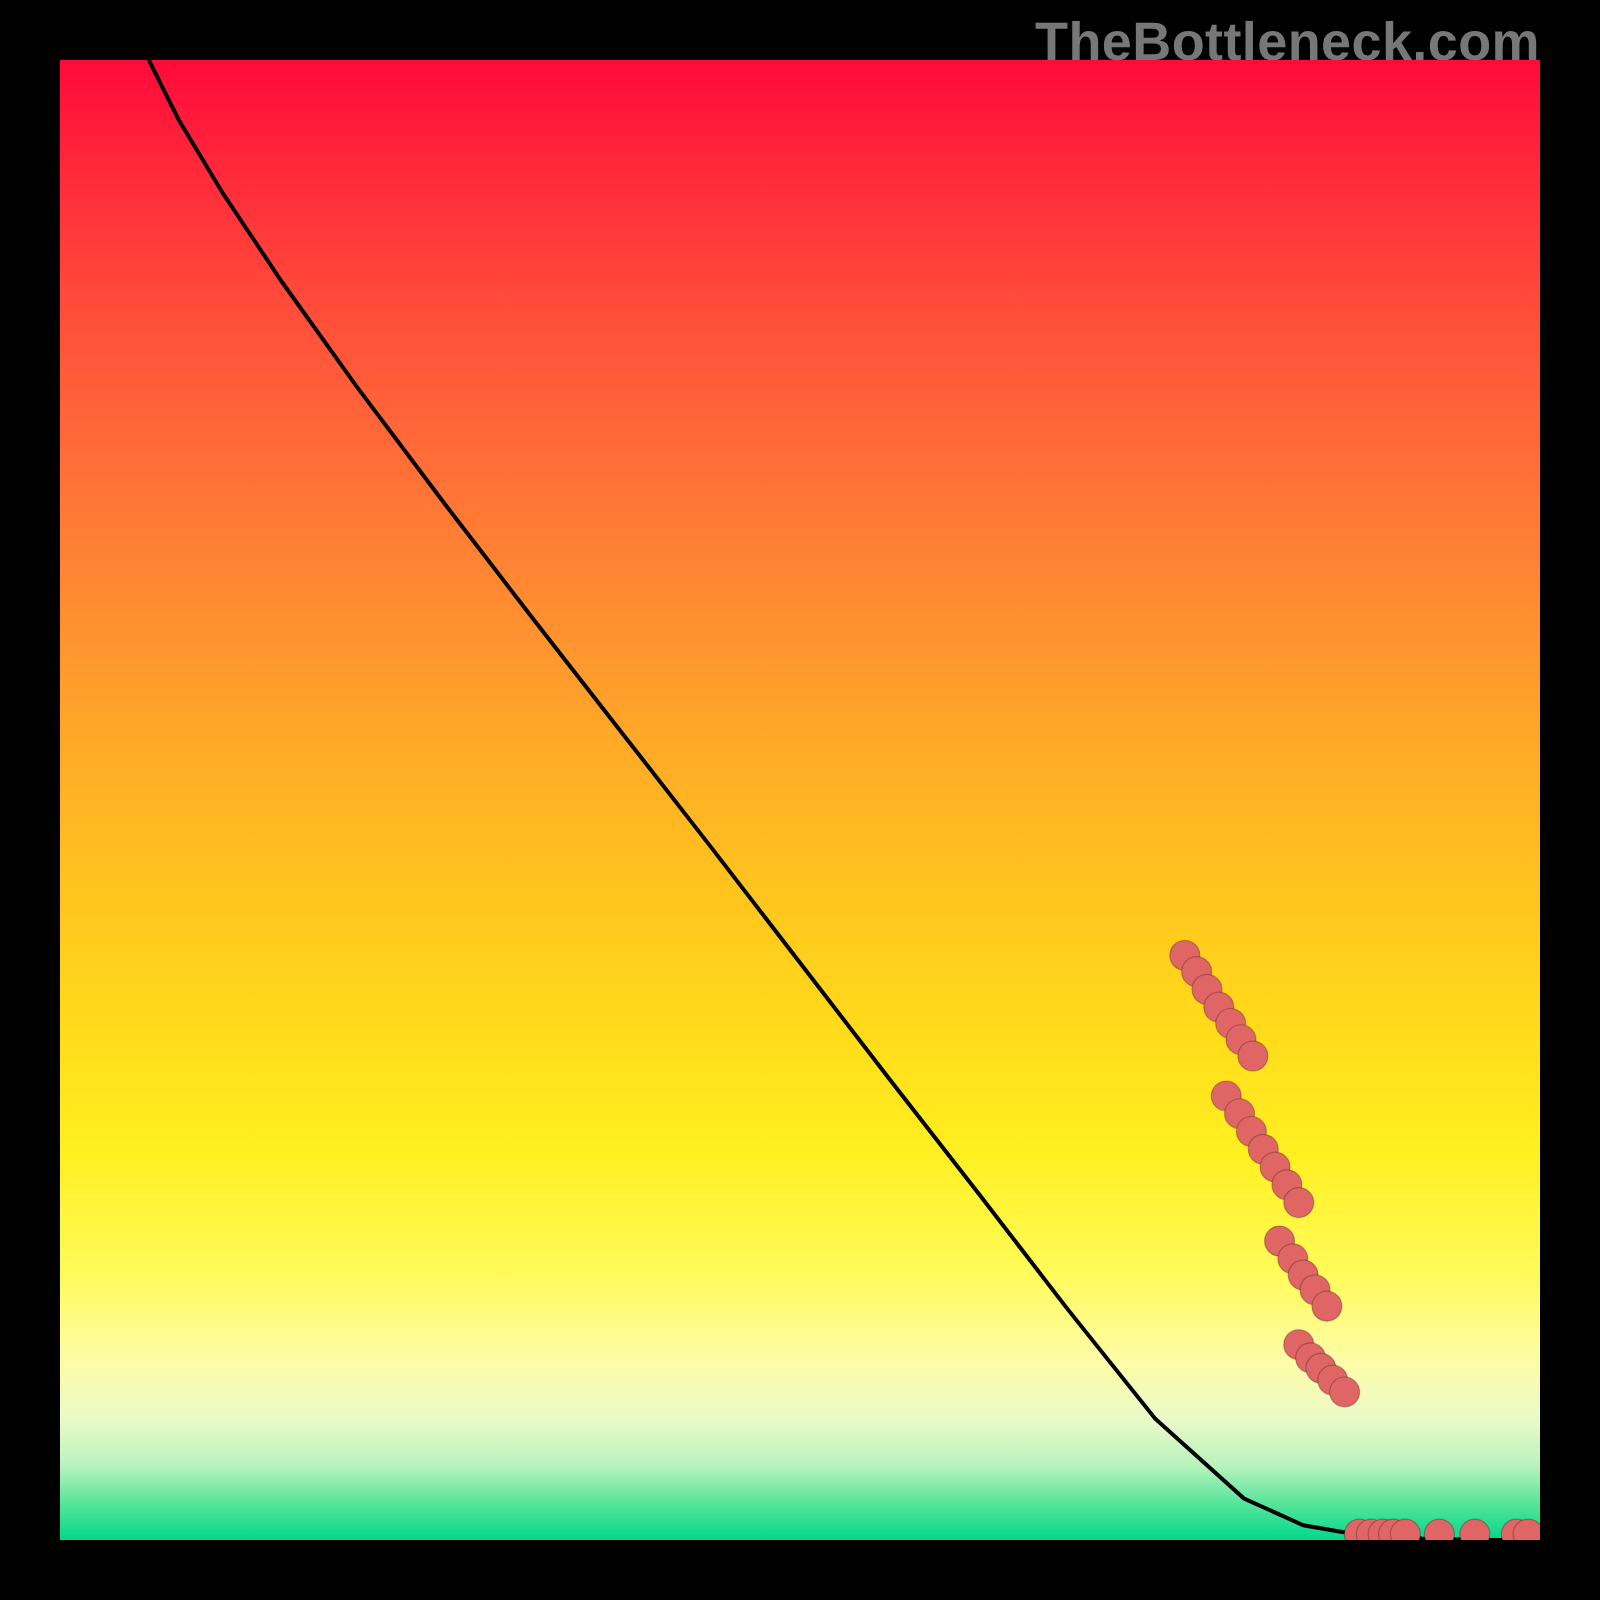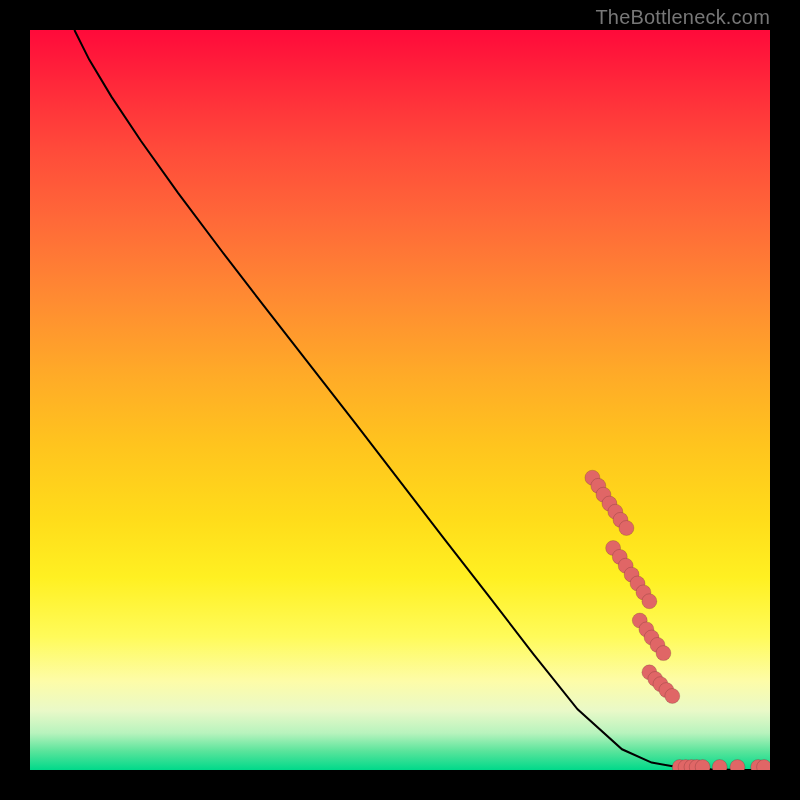--- a/index.html
+++ b/index.html
@@ -40,22 +40,22 @@
       #b8f3bd 95%,
       #58e49b 97.5%,
       #00d98a 100%
     );
   }
   .watermark {
     position: absolute;
     top: 6px;
     right: 30px;
     color: #777;
-    font-size: 20px;
-    font-weight: 400;
+    font-size: 27px;
+    font-weight: 700;
     letter-spacing: 0.2px;
   }
   svg.curve {
     position: absolute;
     left: 0;
     top: 0;
     width: 740px;
     height: 740px;
   }
   .dot {

